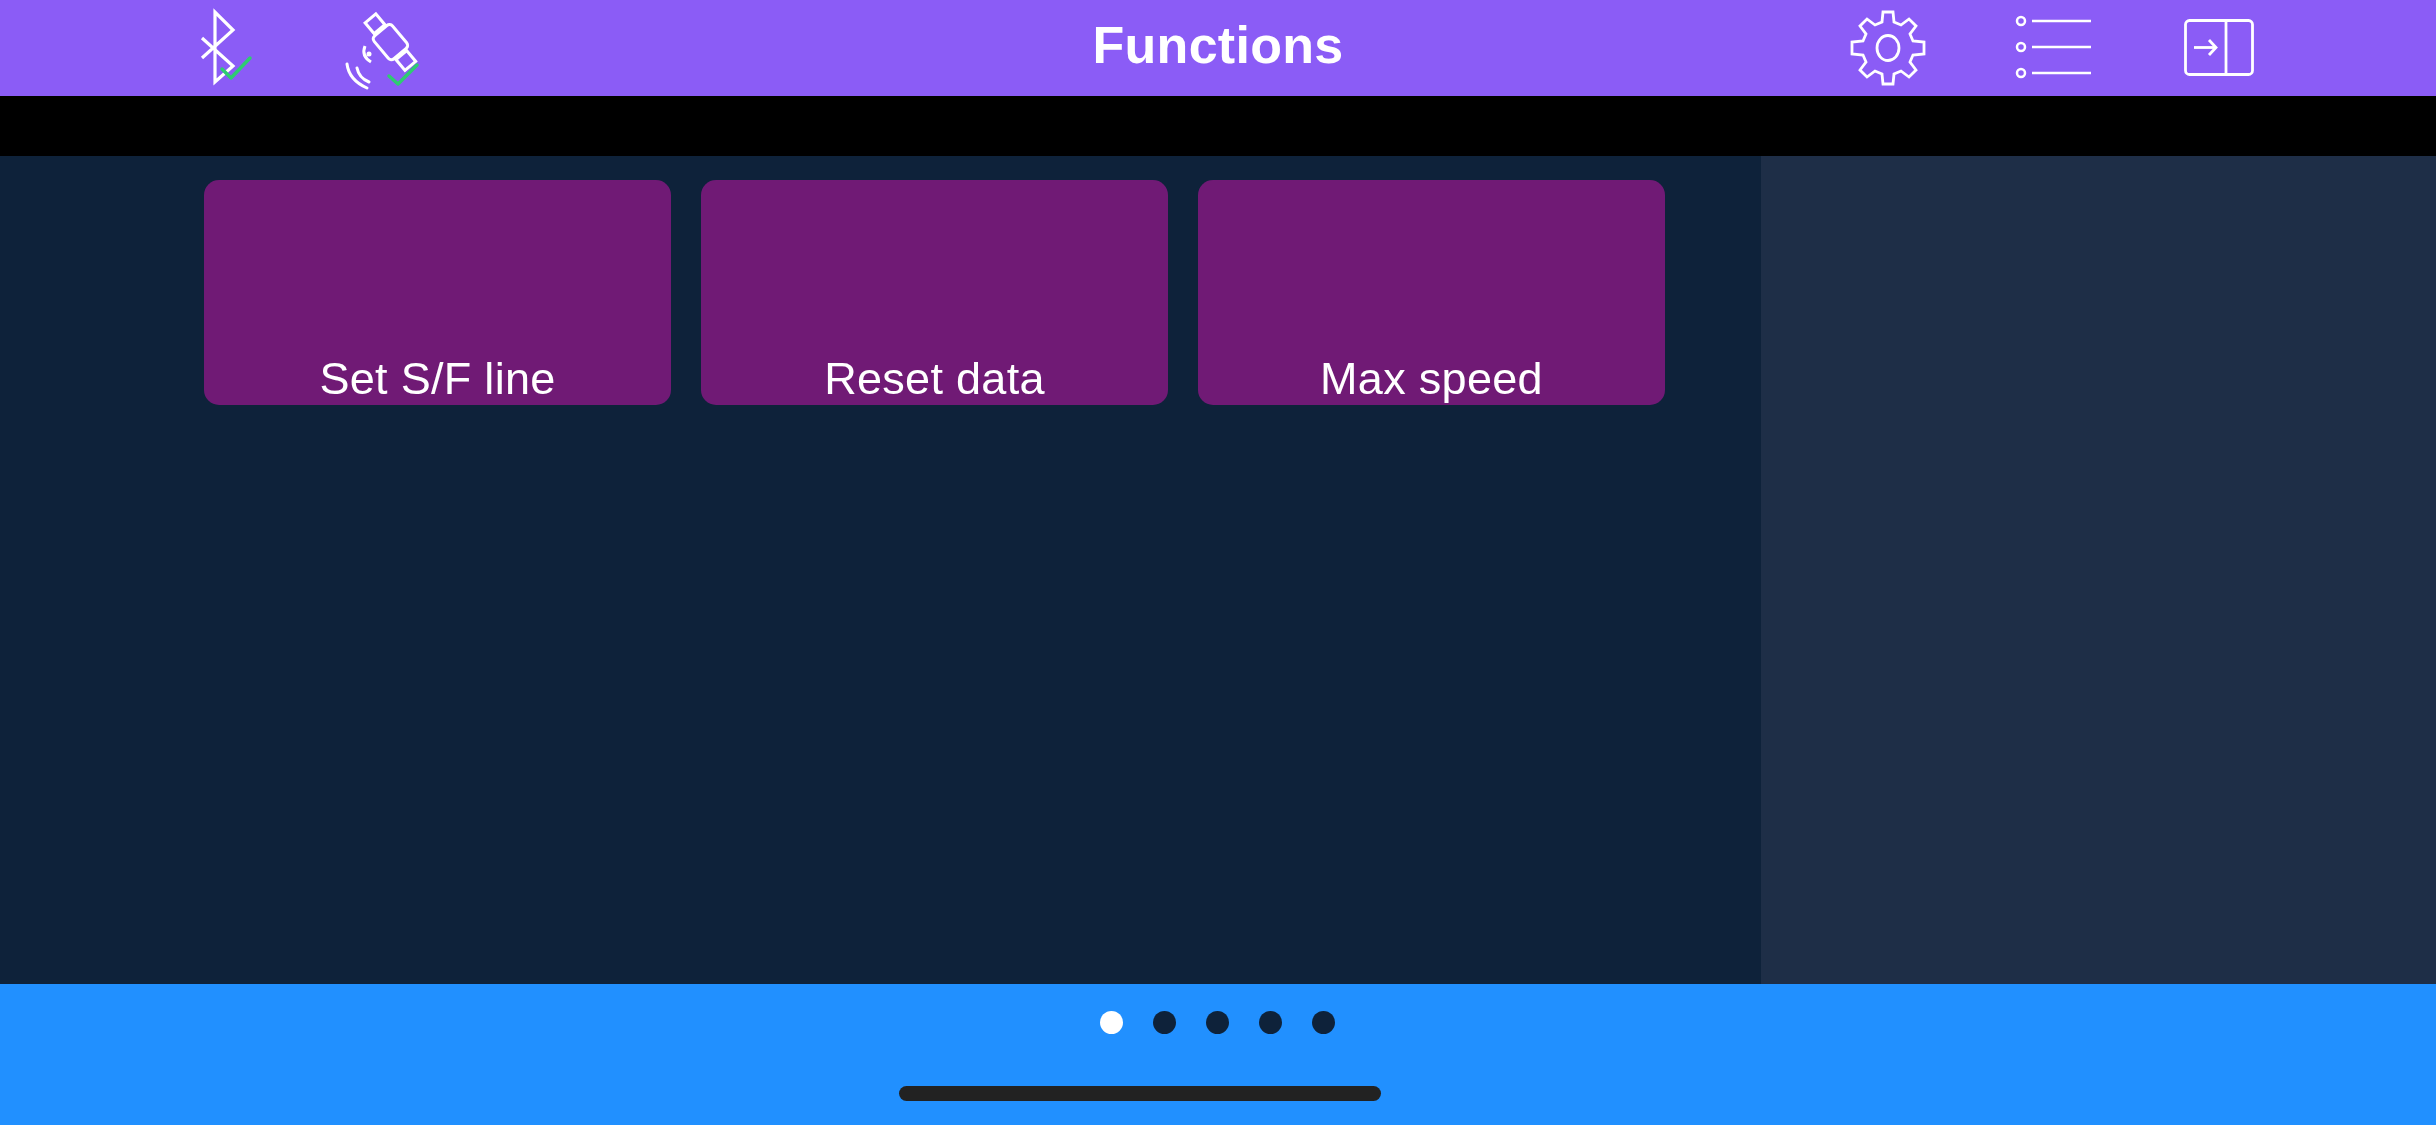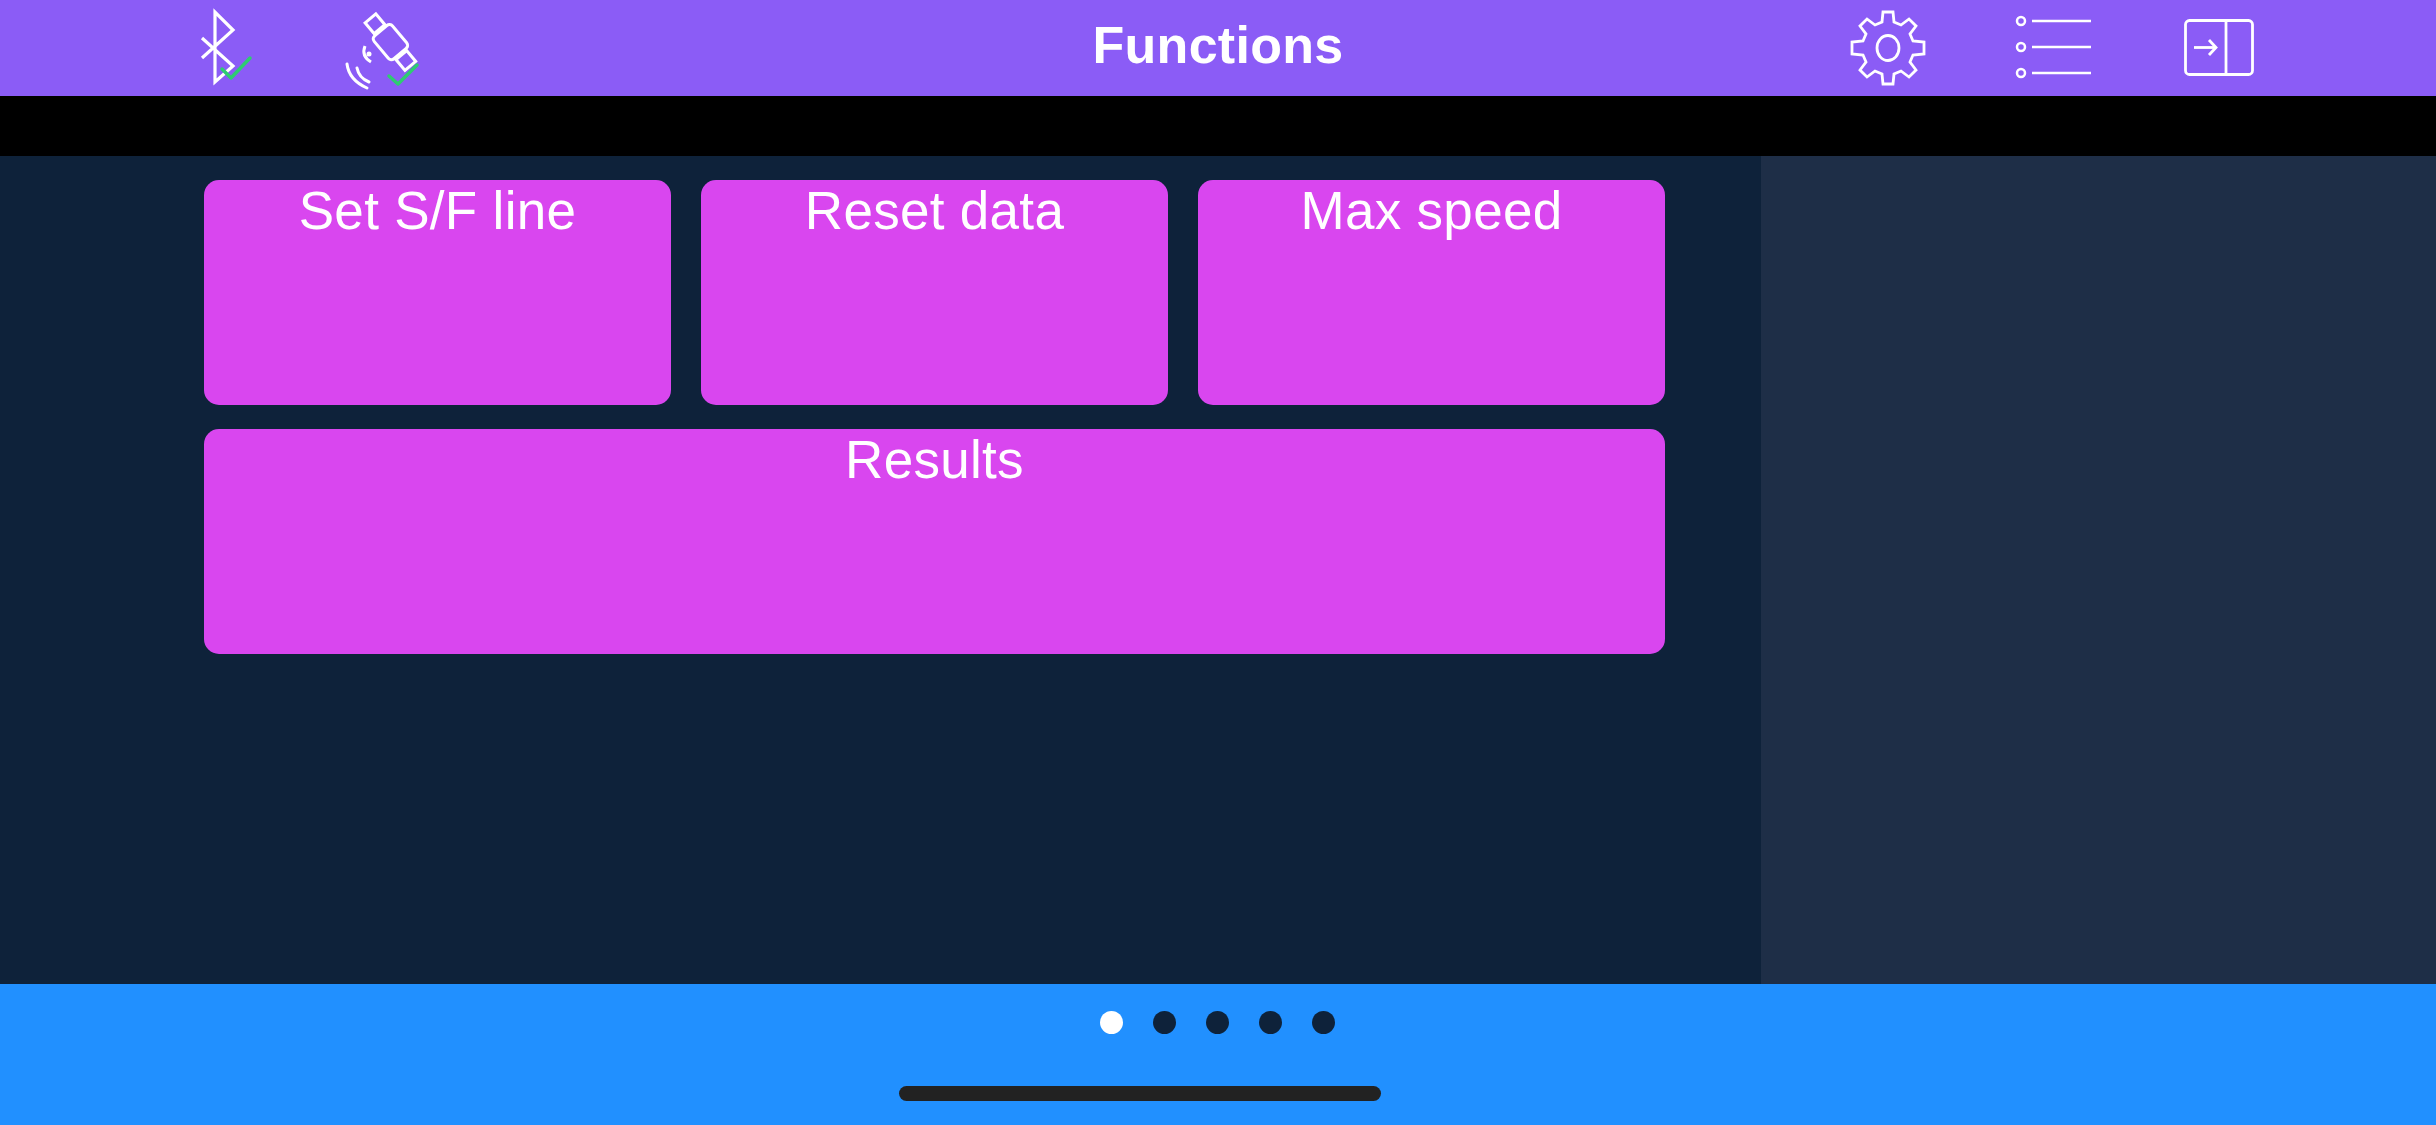--- a/index.html
+++ b/index.html
@@ -38,25 +38,25 @@
       position: absolute; left: 0; top: 156px; width: 1761px; height: 828px;
       background: #0e223a;
     }
     .side-panel {
       position: absolute; left: 1761px; top: 156px; width: 675px; height: 828px;
       background: #1e2e47;
     }
 
     .fbtn {
       position: absolute;
-      background: #d946ef;
+      background: #701a75;
       border-radius: 15px;
       color: #ffffff;
-      font-size: 53px;
-      display: flex; align-items: flex-start; justify-content: center;
+      font-size: 45px;
+      display: flex; align-items: flex-end; justify-content: center;
       cursor: pointer;
       letter-spacing: 0.3px;
     }
 
     
     .bottom {
       position: absolute; left: 0; top: 984px; width: 2436px; height: 141px;
       background: #2190ff;
     }
     .dot {
@@ -136,23 +136,20 @@
 
   <div class="fbtn" style="left:204px; top:180px; width:467px; height:225px;">
     <span>Set S/F line</span>
   </div>
   <div class="fbtn" style="left:701px; top:180px; width:467px; height:225px;">
     <span>Reset data</span>
   </div>
   <div class="fbtn" style="left:1198px; top:180px; width:467px; height:225px;">
     <span>Max speed</span>
   </div>
-  <div class="fbtn" style="left:204px; top:429px; width:1461px; height:225px;">
-    <span>Results</span>
-  </div>
 
   <div class="bottom"></div>
   <span class="dot active" style="left:1100px;"></span>
   <span class="dot" style="left:1153px;"></span>
   <span class="dot" style="left:1206px;"></span>
   <span class="dot" style="left:1259px;"></span>
   <span class="dot" style="left:1312px;"></span>
 
   <div class="home-indicator"></div>
 </div>

